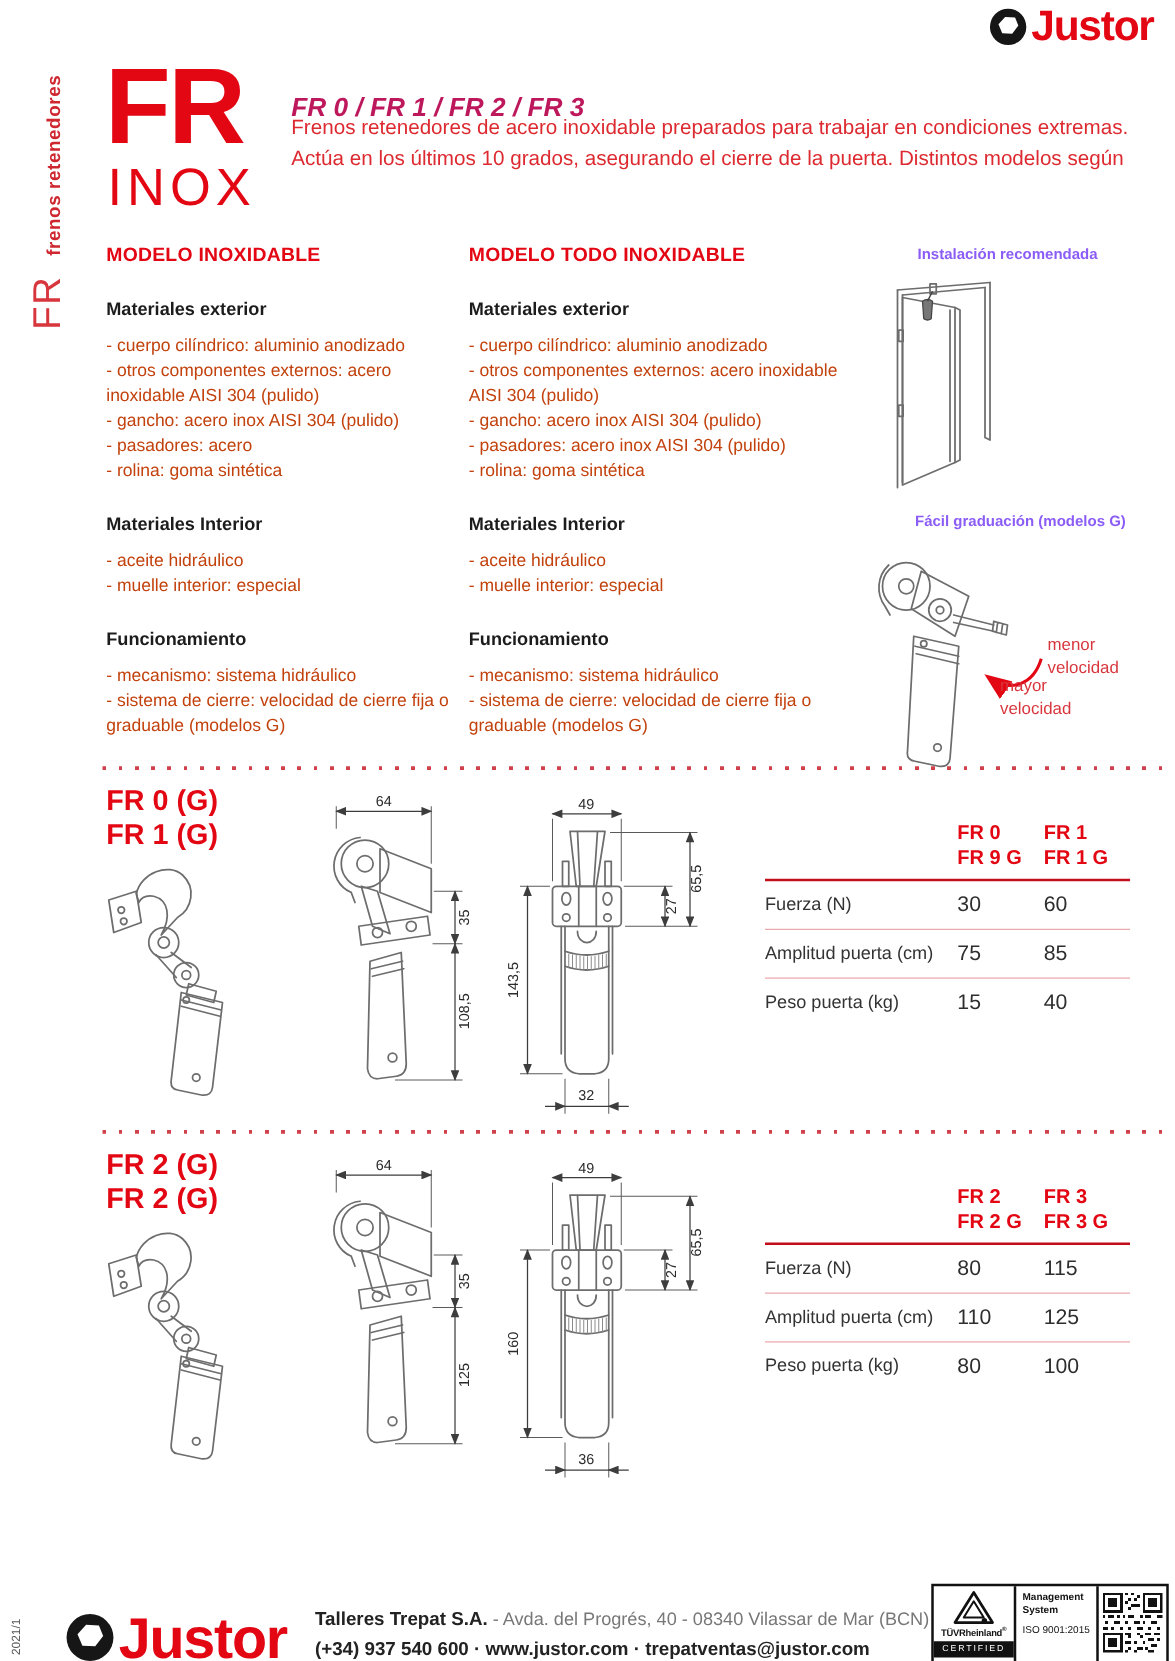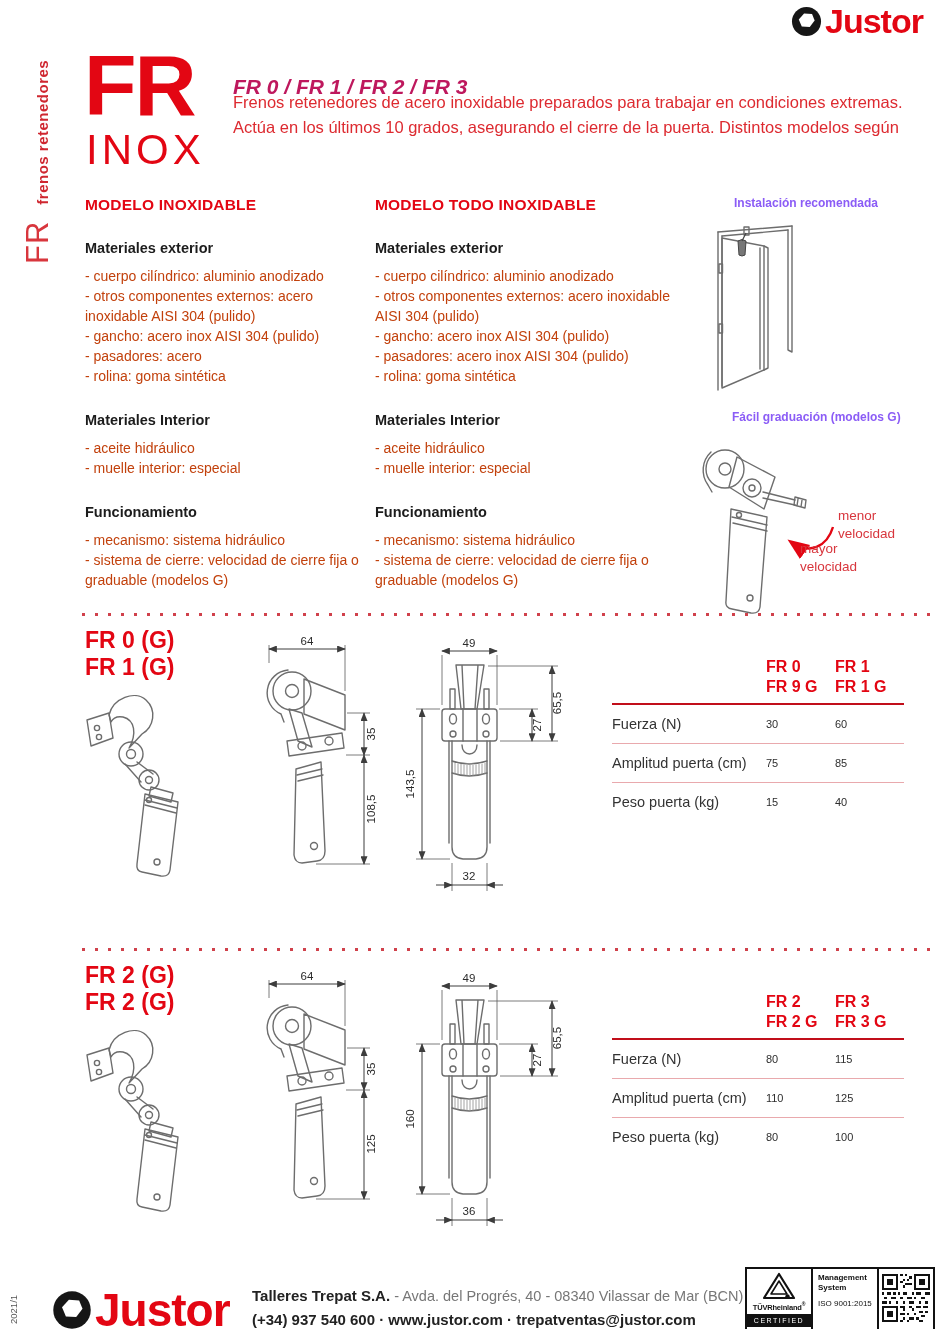--- a/index.html
+++ b/index.html
@@ -58,21 +58,21 @@
   
   .spec-table{position:absolute;left:612px;width:292px;}
   .st-head{display:flex;}
   .st-spacer{width:156px;}
   .st-col{width:70px;display:flex;flex-direction:column;font-size:16px;line-height:20px;
           font-weight:700;color:#e30613;}
   .st-rule-red{height:2px;background:#c10e1a;margin-top:6px;}
   .st-rule-pink{height:1px;background:#e9a9ad;}
   .st-row{display:flex;align-items:center;height:38px;}
   .st-label{width:156px;font-size:14.5px;color:#333;}
-  .st-val{width:70px;font-size:11px;color:#2e2e2e;}
+  .st-val{width:70px;font-size:17px;color:#2e2e2e;}
 
   
   .f-text{left:252px;top:1284px;font-size:14.5px;line-height:24px;color:#777;}
   .f-text b{color:#222;font-size:15px;}
   .f-contact{font-weight:700;color:#222;font-size:15px;}
   .badge{left:745px;top:1267px;width:190px;height:78px;border:2.5px solid #111;background:#fff;
          display:flex;box-sizing:border-box;}
   .badge-cell{box-sizing:border-box;}
   .cell-tuv{width:66px;border-right:2px solid #111;display:flex;flex-direction:column;align-items:center;padding-top:3px;}
   .tuv-name{font-size:7.5px;font-weight:700;color:#111;letter-spacing:-.2px;margin-top:1px;}
@@ -311,21 +311,21 @@
       </div>
       <div class="st-rule-pink"></div>
       <div class="st-row">
         <div class="st-label">Peso  puerta (kg)</div>
         <div class="st-val">15</div>
         <div class="st-val">40</div>
       </div>
     </div>
   </div>
 
-  <div class="product" style="top:948px;">
+  <div class="product" style="top:904px;">
     <div class="dots" style="top:0;"></div>
     <div class="prod-title" style="top:14px;">
       <div>FR 2 (G)</div>
       <div>FR 2 (G)</div>
     </div>
 
     <svg class="abs" style="left:85px;top:77px;" width="115" height="190" viewBox="0 0 115 190">
       <g class="draw">
         <path d="M2,30 L24,23 L28,48 L6,56 Z"></path>
         <circle cx="12" cy="38" r="2.6"></circle>

